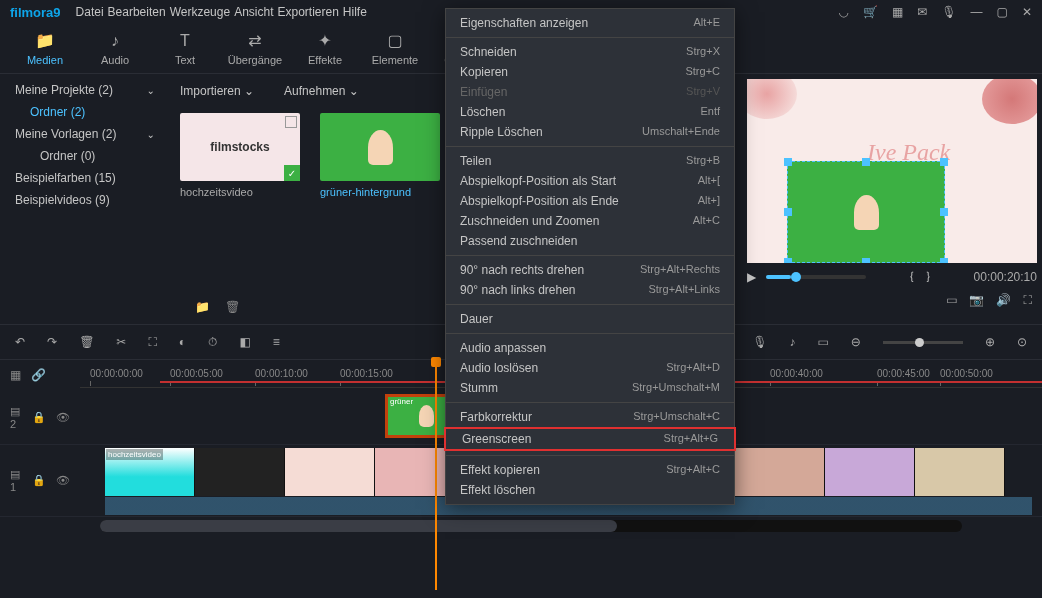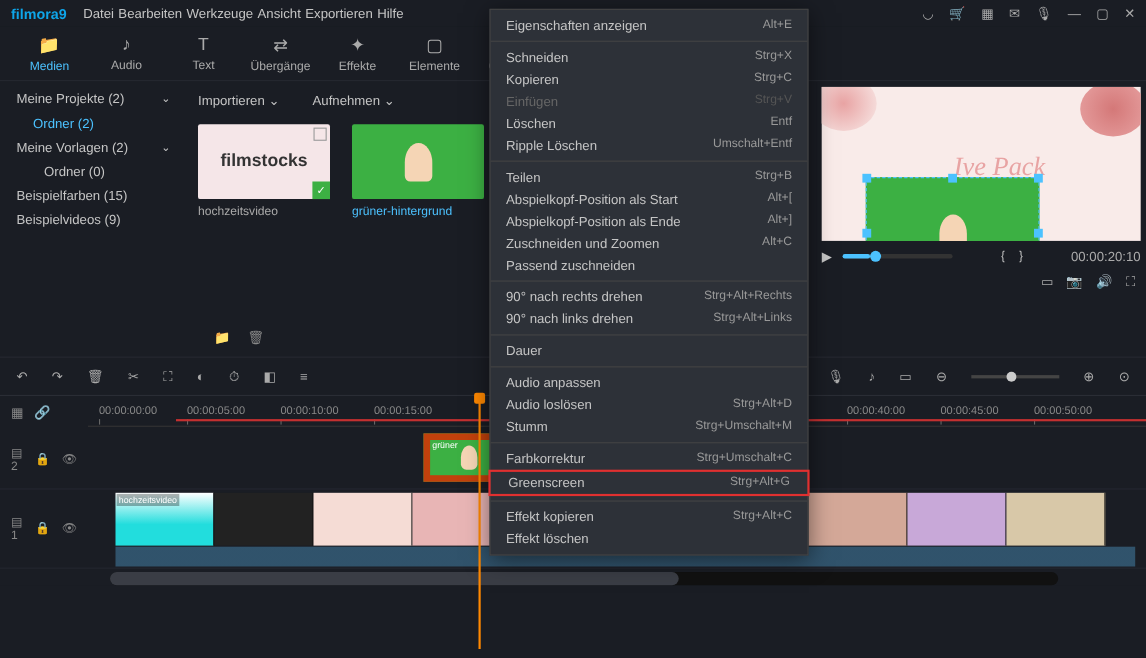--- a/index.html
+++ b/index.html
@@ -30,26 +30,26 @@
 .content { flex: 1; background: #1a1d24; padding: 5px 10px; position: relative; }
 .content-toolbar { display: flex; gap: 30px; padding: 5px 0; }
 .content-toolbar span { cursor: pointer; }
 .thumbs { display: flex; gap: 20px; margin-top: 10px; }
 .thumb { width: 120px; }
 .thumb-img { width: 120px; height: 68px; background: #f5e6e8; position: relative; border-radius: 2px; }
 .thumb-img.green { background: #3cb043; display: flex; align-items: center; justify-content: center; }
 .thumb-label { font-size: 11px; margin-top: 5px; color: #aaa; }
 .thumb-label.sel { color: #4cc2ff; }
 .finger { width: 25px; height: 35px; background: #f5d5b5; border-radius: 50% 50% 5px 5px; }
-.filmstocks { position: absolute; top: 50%; left: 50%; transform: translate(-50%,-50%); color: #333; font-size: 16px; font-weight: bold; }
+.filmstocks { position: absolute; top: 50%; left: 50%; transform: translate(-50%,-50%); color: #333; font-size: 12px; font-weight: bold; }
 .check { position: absolute; bottom: 0; right: 0; width: 16px; height: 16px; background: #3cb043; color: #fff; display: flex; align-items: center; justify-content: center; font-size: 10px; }
 .four-sq { position: absolute; top: 3px; right: 3px; width: 12px; height: 12px; border: 1px solid #999; }
 
 .preview { width: 300px; background: #1a1d24; padding: 5px; }
-.preview-canvas { width: 290px; height: 140px; background: #f9ebe9; position: relative; overflow: hidden; }
+.preview-canvas { width: 290px; height: 184px; background: #f9ebe9; position: relative; overflow: hidden; }
 .ive-text { position: absolute; top: 60px; left: 120px; color: #e8a3a3; font-family: cursive; font-size: 24px; font-style: italic; }
 .green-box { position: absolute; top: 82px; left: 40px; width: 158px; height: 102px; background: #3cb043; border: 1px dashed #4cc2ff; display: flex; align-items: center; justify-content: center; }
 .handle { position: absolute; width: 8px; height: 8px; background: #4cc2ff; }
 .flower { position: absolute; width: 60px; height: 50px; border-radius: 50%; }
 .flower.tl { top: -10px; left: -10px; background: radial-gradient(circle, #e8a3a3, #f9ebe9); }
 .flower.tr { top: -5px; right: -5px; background: radial-gradient(circle, #d47878, #e8a3a3); }
 .flower.bl { bottom: -10px; left: 40px; background: radial-gradient(circle, #e8a3a3, #f9ebe9); }
 
 .preview-controls { display: flex; align-items: center; padding: 5px 0; gap: 10px; }
 .play-btn { cursor: pointer; }
@@ -75,21 +75,21 @@
 .tl-ruler { flex: 1; position: relative; font-size: 10px; color: #888; height: 25px; border-bottom: 1px solid #333; }
 .tick { position: absolute; top: 5px; }
 .tick::after { content: ''; position: absolute; top: 13px; left: 0; width: 1px; height: 5px; background: #666; }
 .redline { position: absolute; top: 18px; left: 80px; right: 0; height: 2px; background: #c43030; }
 
 .track { height: 55px; display: flex; align-items: center; border-bottom: 1px solid #242730; }
 .track.tall { height: 72px; }
 .track-head { width: 80px; display: flex; gap: 10px; padding: 0 10px; color: #888; align-items: center; font-size: 11px; }
 .track-content { flex: 1; position: relative; height: 100%; }
 
-.clip-green { position: absolute; top: 4px; left: 305px; width: 82px; height: 44px; background: #3cb043; border: 6px solid #c2410c; display: flex; align-items: center; justify-content: center; }
+.clip-green { position: absolute; top: 4px; left: 305px; width: 82px; height: 44px; background: #3cb043; border: 3px solid #c2410c; display: flex; align-items: center; justify-content: center; }
 .clip-green .lbl { position: absolute; top: 0; left: 2px; font-size: 8px; color: #fff; }
 
 .clip-main { position: absolute; top: 3px; left: 25px; height: 48px; display: flex; }
 .clip-seg { height: 48px; background: #f9ebe9; border-right: 1px solid #111; display: flex; align-items: center; justify-content: center; position: relative; overflow: hidden; }
 .clip-seg .txt { font-size: 8px; color: #fff; background: rgba(0,0,0,0.3); padding: 1px 2px; position: absolute; top: 1px; left: 1px; }
 
 .audio-wave { position: absolute; top: 52px; left: 25px; right: 10px; height: 18px; background: linear-gradient(to right, #3a6a8a 0%, #3a6a8a 100%); opacity: 0.7; }
 
 .playhead { position: absolute; top: 0; left: 435px; width: 2px; height: 230px; background: #ff8800; z-index: 50; }
 .playhead::before { content: ''; position: absolute; top: -3px; left: -4px; width: 10px; height: 10px; background: #ff8800; border-radius: 2px; }
@@ -278,21 +278,21 @@
     <div class="tl-left">
       <span>▦</span>
       <span>🔗</span>
     </div>
     <div class="tl-ruler">
       <div class="tick" style="left:10px">00:00:00:00</div>
       <div class="tick" style="left:90px">00:00:05:00</div>
       <div class="tick" style="left:175px">00:00:10:00</div>
       <div class="tick" style="left:260px">00:00:15:00</div>
       <div class="tick" style="left:690px">00:00:40:00</div>
-      <div class="tick" style="left:775px">00:00:45:00</div>
+      <div class="tick" style="left:797px">00:00:45:00</div>
       <div class="tick" style="left:860px">00:00:50:00</div>
       <div class="redline"></div>
     </div>
   </div>
 
   <div class="playhead"></div>
 
   <div class="track">
     <div class="track-head">
       <span>▤ 2</span>
@@ -354,21 +354,21 @@
     <div class="ctx-item disabled">
       <span>Einfügen</span>
       <span class="sc">Strg+V</span>
     </div>
     <div class="ctx-item">
       <span>Löschen</span>
       <span class="sc">Entf</span>
     </div>
     <div class="ctx-item">
       <span>Ripple Löschen</span>
-      <span class="sc">Umschalt+Entf</span>
+      <span class="sc">Umschalt+Ende</span>
     </div>
     <div class="ctx-sep"></div>
     <div class="ctx-item">
       <span>Teilen</span>
       <span class="sc">Strg+B</span>
     </div>
     <div class="ctx-item">
       <span>Abspielkopf-Position als Start</span>
       <span class="sc">Alt+[</span>
     </div>

